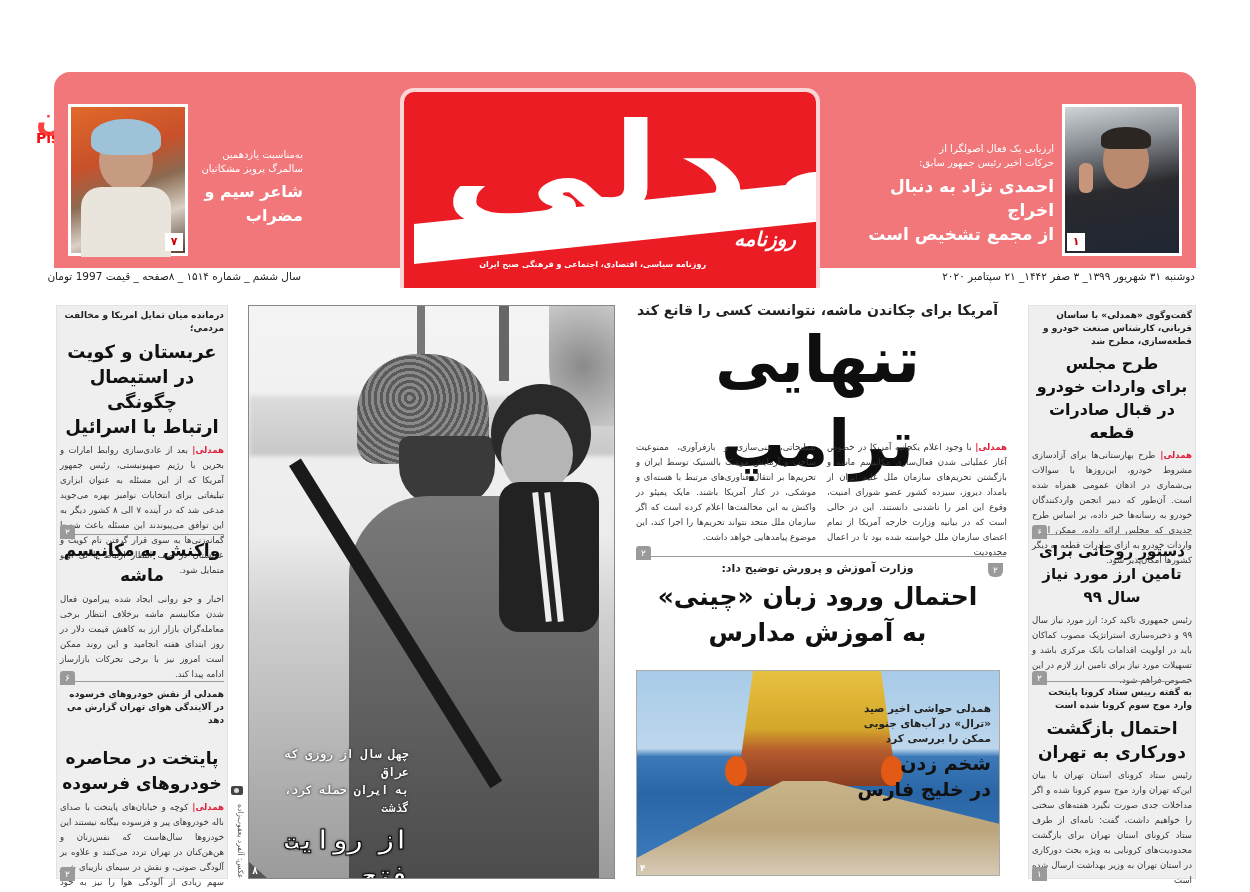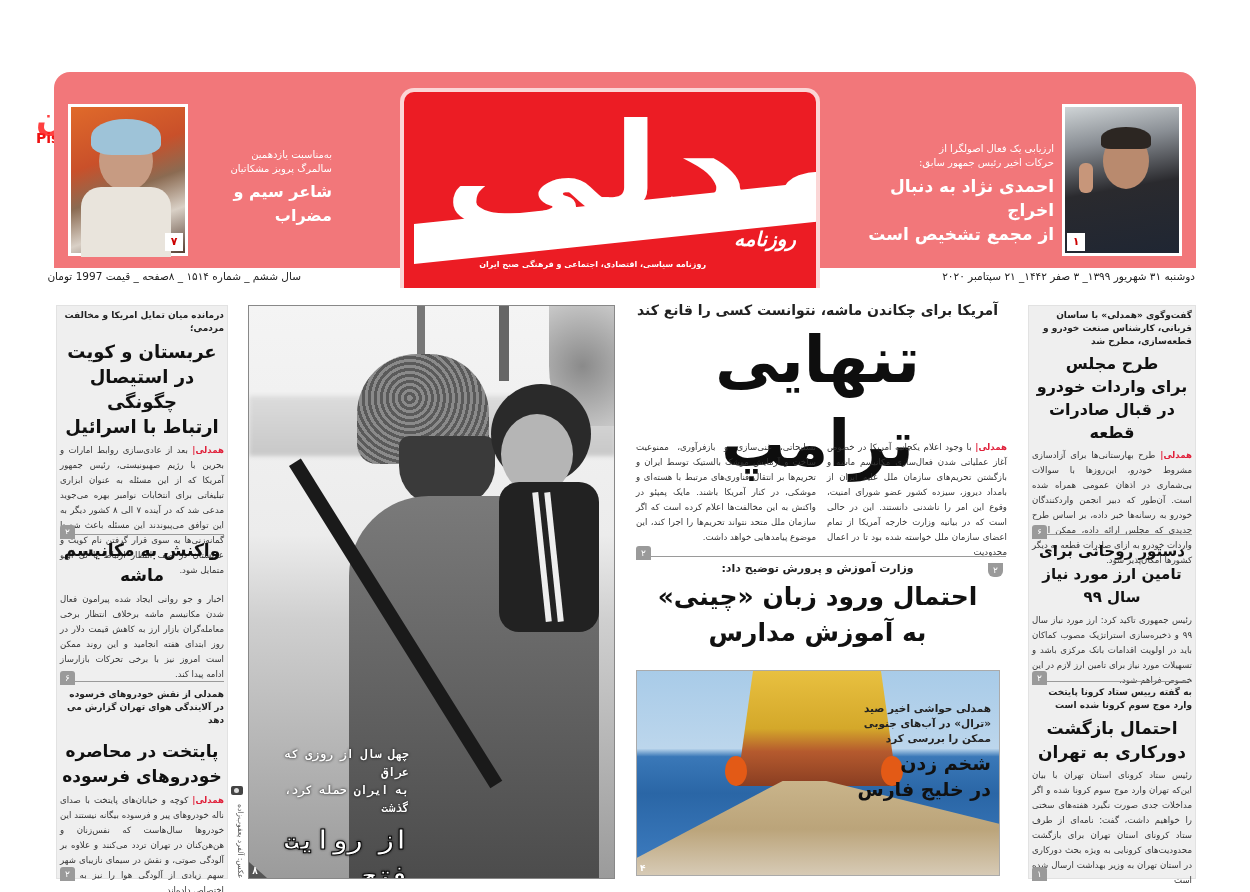--- a/index.html
+++ b/index.html
@@ -65,21 +65,21 @@
 
 <div class="masthead"></div>
 
 <div class="mast-photo left">
   <div class="face" style="left:28px;top:24px;width:54px;height:60px;background:#c79b82;"></div>
   <div class="face" style="left:20px;top:12px;width:70px;height:36px;background:#9ec3d8;border-radius:50% 50% 30% 30%;"></div>
   <div style="position:absolute;left:10px;top:80px;width:90px;height:70px;background:#e9e4dc;border-radius:20px 20px 0 0;"></div>
   <div class="photo-num">۷</div>
 </div>
 
-<div class="mast-text" style="left:204px; top:148px; width:128px;">
+<div class="mast-text" style="left:175px; top:148px; width:128px;">
   <div class="kicker">به‌مناسبت یازدهمین</div>
   <div class="kicker">سالمرگ پرویز مشکاتیان</div>
   <div class="head" style="font-size:16px;">شاعر سیم و مضراب</div>
 </div>
 
 <div class="logo-box">
   <div class="logo-sweep"></div>
   <div class="logo-word">همدلی</div>
   <div class="logo-ruz">روزنامه</div>
   <div class="logo-sub">روزنامه سیاسی، اقتصادی، اجتماعی و فرهنگی صبح ایران</div>
@@ -125,21 +125,21 @@
   </div>
   <div class="body-t" style="margin-top:4px;">
     <span>اخبار و جو روانی ایجاد شده پیرامون فعال شدن مکانیسم ماشه برخلاف انتظار برخی معامله‌گران بازار ارز به کاهش قیمت دلار در روز ابتدای هفته انجامید و این روند ممکن است امروز نیز با برخی تحرکات بازارساز ادامه پیدا کند.</span>
   </div>
 </div>
 <div style="position:absolute; left:60px; top:666px;"><span class="pg">۶</span></div>
 <div class="divider" style="left:60px; top:681px; width:164px;"></div>
 
 <div style="position:absolute; left:60px; top:688px; width:164px;">
   <div class="kicker-s">همدلی از نقش خودروهای فرسوده در آلایندگی هوای تهران گزارش می دهد</div>
-  <div class="head-l" style="font-size:17px; line-height:25px; margin-top:12px;">
+  <div class="head-l" style="font-size:17px; line-height:25px; margin-top:19px;">
     <div>پایتخت در محاصره</div>
     <div>خودروهای فرسوده</div>
   </div>
   <div class="body-t" style="margin-top:4px;">
     <span class="brand">همدلی|</span>
     <span>کوچه و خیابان‌های پایتخت با صدای ناله خودروهای پیر و فرسوده بیگانه نیستند این خودروها سال‌هاست که نفس‌زنان و هن‌هن‌کنان در تهران تردد می‌کنند و علاوه بر آلودگی صوتی، و نقش در سیمای نازیبای شهر سهم زیادی از آلودگی هوا را نیز به خود اختصاص داده‌اند.</span>
   </div>
 </div>
 <div style="position:absolute; left:60px; top:862px;"><span class="pg">۲</span></div>
 

